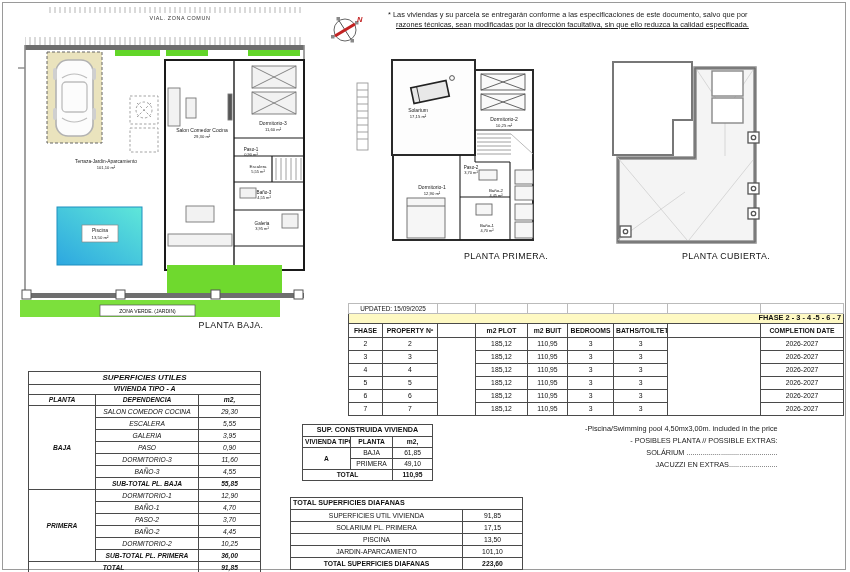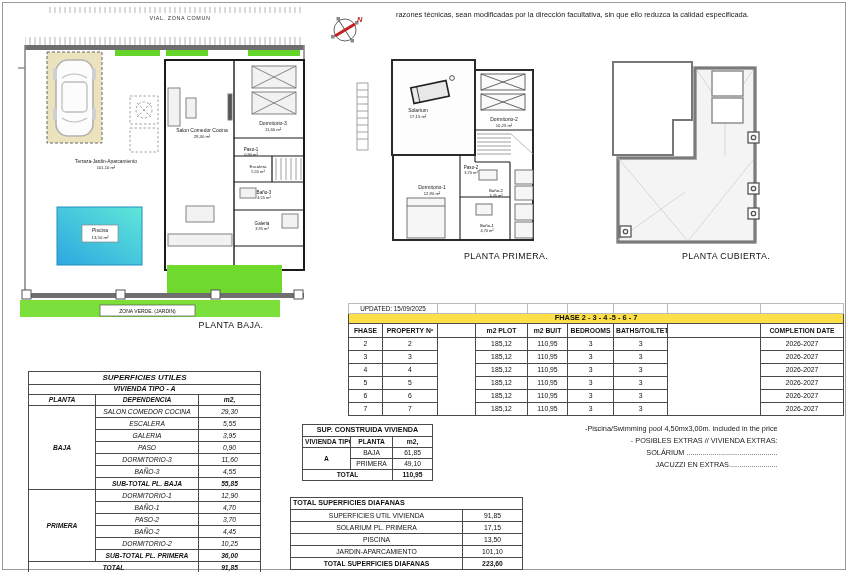--- a/index.html
+++ b/index.html
@@ -9,37 +9,37 @@
   .abs{position:absolute;}
   
   table.tbl{border-collapse:collapse;table-layout:fixed;}
   table.tbl td{border:1px solid #4a4a4a;padding:0 2px;text-align:center;overflow:hidden;
                white-space:nowrap;font-size:6.8px;line-height:1.15;color:#111;}
   td.bold{font-weight:bold;}
   td.left{text-align:left;}
   
   #phase-table td{height:12px;}
   #phase-table tr.upd td{border-color:#bbb;font-size:6.4px;height:9px;}
-  #phase-table tr.gray td{background:#fde047;font-weight:bold;text-align:center;font-size:7.4px;height:9px;border-color:#4a4a4a;}
+  #phase-table tr.gray td{background:#fef9c3;font-weight:bold;text-align:right;font-size:7.4px;height:9px;border-color:#4a4a4a;}
   #phase-table tr.head td{font-weight:bold;height:13px;font-size:6.8px;}
   
   #sup-utiles td{height:11px;font-size:6.7px;font-style:italic;}
   #sup-utiles tr.t1 td{font-size:8px;font-weight:bold;height:12px;}
   #sup-utiles tr.t2 td{font-size:7px;font-weight:bold;height:9px;}
   #sup-utiles tr.head td{font-weight:bold;height:10px;}
   
   #sup-cons td{height:10px;font-size:6.7px;}
   #sup-cons tr.t1 td{font-size:7.2px;font-weight:bold;height:11px;}
   #sup-cons tr.head td{font-weight:bold;}
   
   #diafanas td{height:11px;font-size:6.8px;margin-top:35px;}
   #diafanas tr.t1 td{font-size:7.2px;font-weight:bold;text-align:left;}
   
   #disclaimer{font-size:7.4px;line-height:9.6px;color:#1a1a1a;width:452px;}
-  #disclaimer .l2{padding-left:8px;}
+  #disclaimer .l2{padding-left:8px;text-decoration:underline;}
   #extras{font-size:7.3px;line-height:9.4px;color:#1a1a1a;}
   #extras .ind{padding-left:12px;}
   #extras div{margin-bottom:2.5px;text-align:right;}
   svg text{font-family:"Liberation Sans",sans-serif;}
 </style>
 </head>
 <body>
 
 <div id="page">
   <div class="border"></div>
@@ -281,20 +281,21 @@
         <circle cx="148.5" cy="136.5" r="2.2"></circle>
       <rect x="143" y="156" width="11" height="11"></rect>
         <circle cx="148.5" cy="161.5" r="2.2"></circle>
       <rect x="15" y="174" width="11" height="11"></rect>
         <circle cx="20.5" cy="179.5" r="2.2"></circle>
     </g>
     <text x="121" y="207" font-size="8.8" fill="#111" text-anchor="middle" letter-spacing="0.4">PLANTA CUBIERTA.</text>
   </svg>
 
   <div id="disclaimer" class="abs" style="left:388px;top:10px">
+    <div class="l1">* Las viviendas y su parcela se entregarán conforme a las especificaciones de este documento, salvo que por</div>
     <div class="l2">razones técnicas, sean modificadas por la dirección facultativa, sin que ello reduzca la calidad especificada.</div>
   </div>
 
   <table id="phase-table" class="tbl abs" style="left:348px;top:303px;width:495px">
     <colgroup>
       <col style="width:34px">
         <col style="width:55px">
         <col style="width:38px">
         <col style="width:52px">
       <col style="width:40px">
@@ -524,17 +525,17 @@
         </tr>
     <tr>
       <td class="bold">TOTAL SUPERFICIES DIAFANAS</td>
       <td class="bold">223,60</td>
     </tr>
   </tbody>
     </table>
 
   <div id="extras" class="abs" style="left:585px;top:424px">
     <div>-Piscina/Swimming pool 4,50mx3,00m. included in the price</div>
-    <div>- POSIBLES EXTRAS // VIVIENDA EXTRAS:</div>
+    <div>- POSIBLES PLANTA // POSSIBLE EXTRAS:</div>
     <div class="ind">SOLÁRIUM .............................................</div>
     <div class="ind">JACUZZI EN EXTRAS........................</div>
   </div>
 </div>
 
 </body></html>

